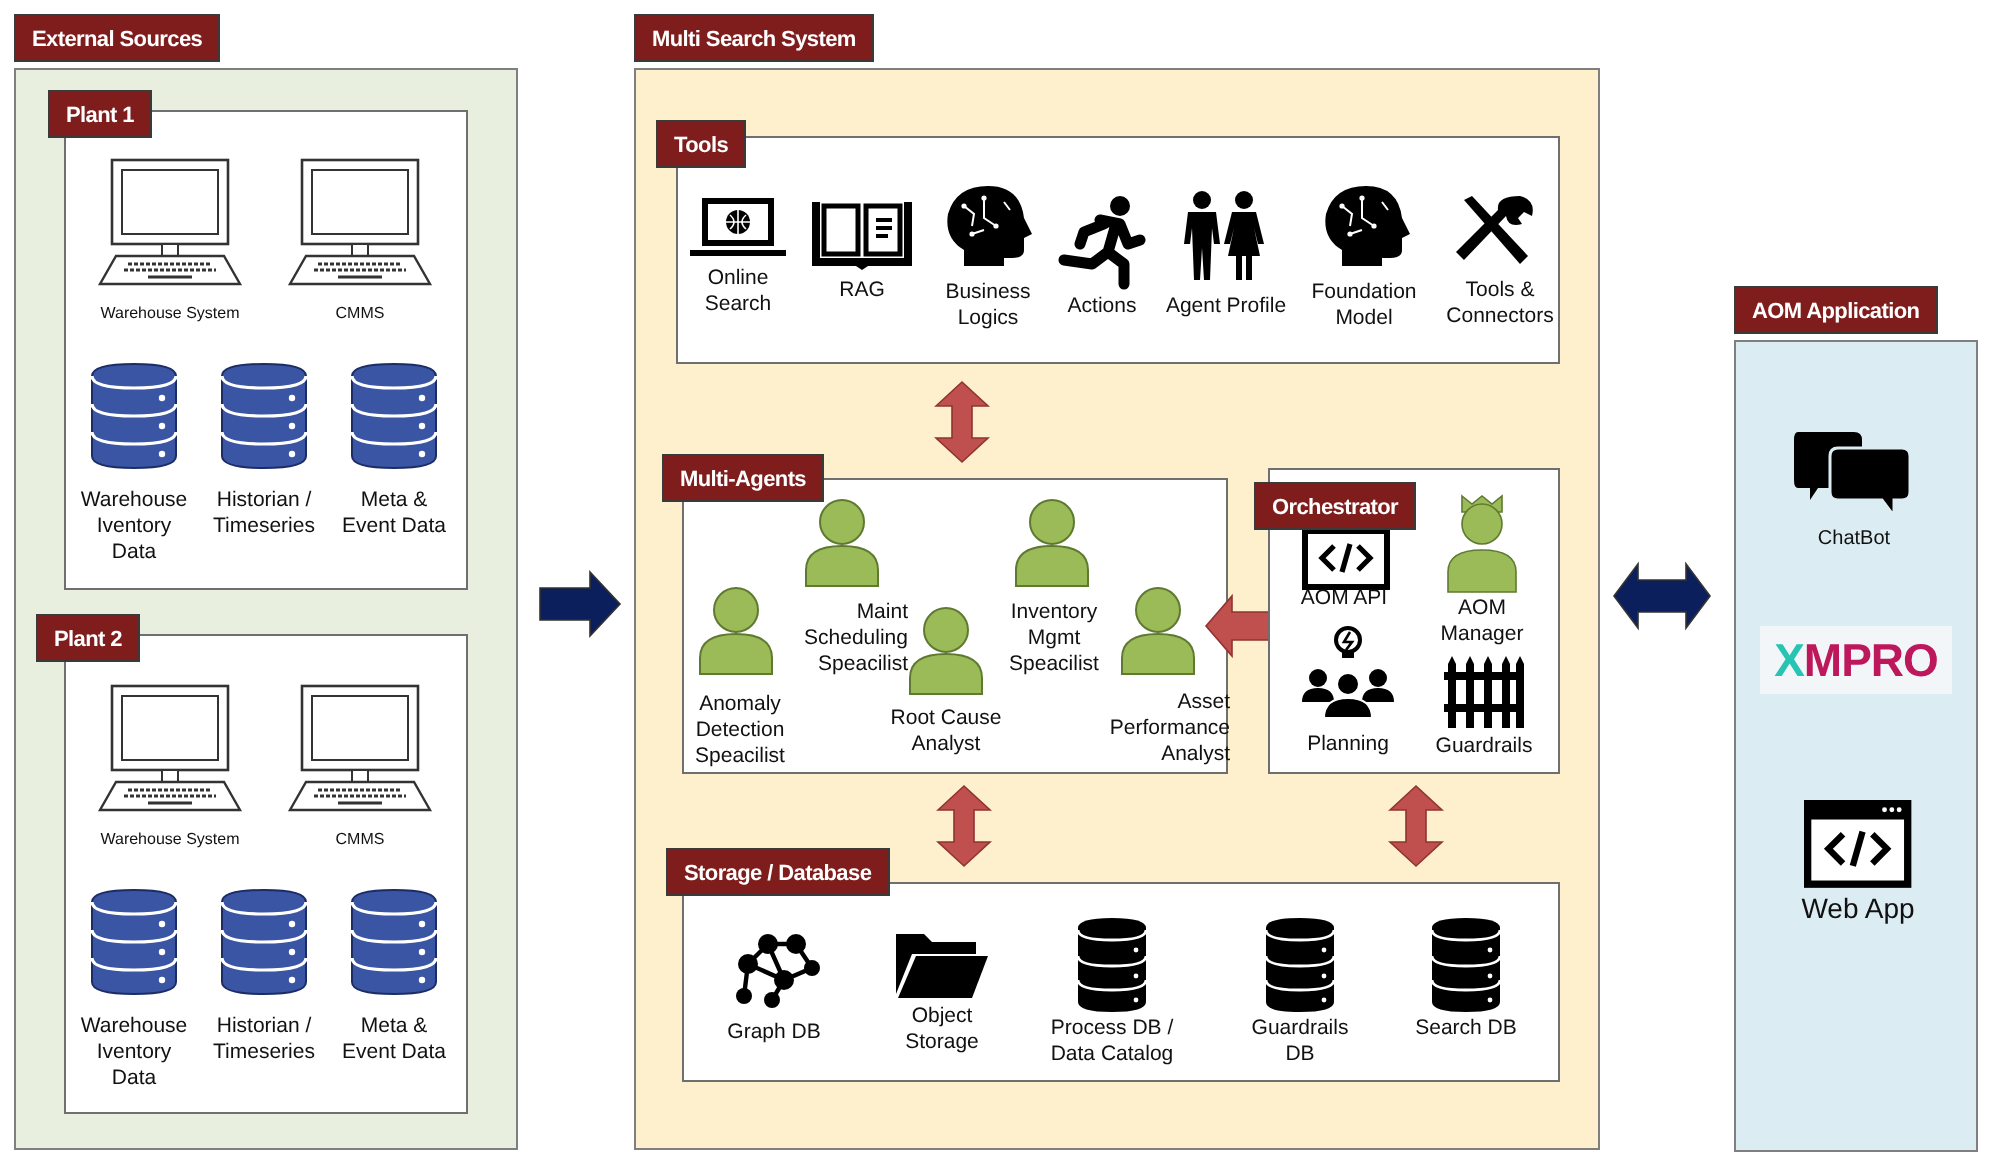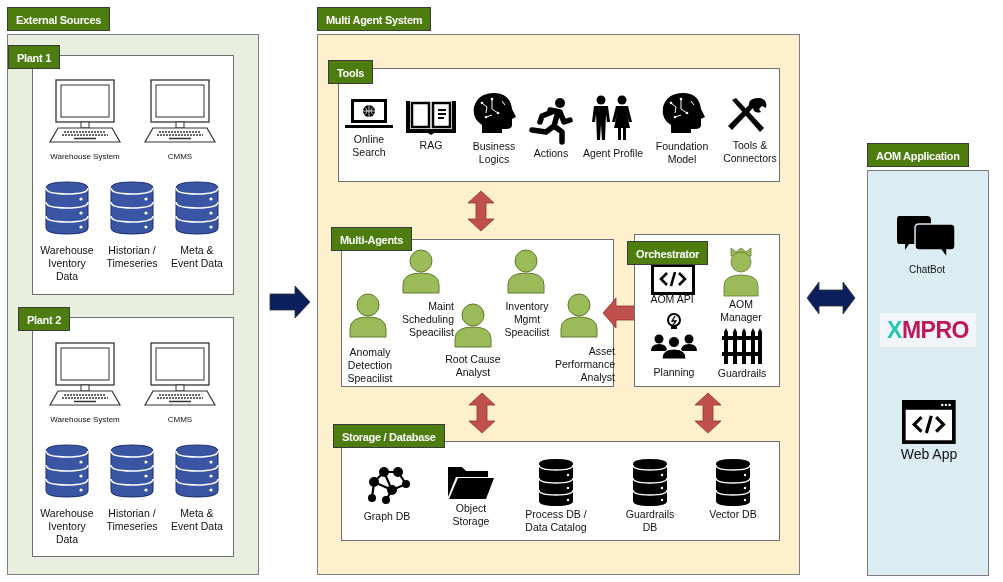--- a/index.html
+++ b/index.html
@@ -1,19 +1,19 @@
 <!DOCTYPE html>
 <html><head>
 <meta charset="utf-8">
 <style>
   * { box-sizing: border-box; margin: 0; padding: 0; }
   body { width: 1003px; height: 582px; background: #ffffff; position: relative; overflow: hidden;
          font-family: "Liberation Sans", sans-serif; color: #111; }
   .abs { position: absolute; }
-  .tag { position: absolute; background: #4d7c0f; color: #fff; font-weight: bold; font-size: 11px;
+  .tag { position: absolute; background: #7f1d1d; color: #fff; font-weight: bold; font-size: 11px;
          padding: 0 8px; height: 24px; line-height: 24px; border: 1px solid #3a3a3a; white-space: nowrap; z-index: 3;
          letter-spacing: -0.3px; }
   .panel { position: absolute; border: 1.5px solid #7f7f7f; }
   .white { background: #ffffff; border: 1.5px solid #6f6f6f; position: absolute; }
   .lbl { position: absolute; text-align: center; font-size: 10.5px; line-height: 13px; white-space: pre-line; }
   .lbl-sm { position: absolute; text-align: center; font-size: 8px; line-height: 10px; white-space: nowrap; }
   svg { position: absolute; overflow: visible; }
 </style>
 </head>
 <body>
@@ -69,21 +69,21 @@
     </g>
     <g id="redvarrow">
       <path d="M0 12 L13 0 L26 12 L18 12 L18 28 L26 28 L13 40 L0 28 L8 28 L8 12 Z" fill="#c0504d" stroke="#8f3431" stroke-width="0.8"></path>
     </g>
   </defs>
 </svg>
 
 <div class="tag" style="left:7px;top:7px;">External Sources</div>
 <div class="panel" style="left:7px;top:34px;width:252px;height:541px;background:#e9efdf;"></div>
 
-<div class="tag" style="left:8px;top:45px;">Plant 1</div>
+<div class="tag" style="left:24px;top:45px;">Plant 1</div>
 <div class="white" style="left:32px;top:55px;width:202px;height:240px;"></div>
 <svg style="left:50px;top:80px;" width="70" height="62">
     <use href="#computer"></use>
   </svg>
 <svg style="left:145px;top:80px;" width="70" height="62">
     <use href="#computer"></use>
   </svg>
 <div class="lbl-sm" style="left:40px;top:152px;width:90px;">Warehouse System</div>
 <div class="lbl-sm" style="left:135px;top:152px;width:90px;">CMMS</div>
 <svg style="left:46px;top:182px;" width="42" height="52">
@@ -127,21 +127,21 @@
 Data</div>
 <div class="lbl" style="left:97px;top:507px;width:70px;">Historian /
 Timeseries</div>
 <div class="lbl" style="left:162px;top:507px;width:70px;">Meta &amp;
 Event Data</div>
 
 <svg style="left:269px;top:285px;" width="42" height="34">
   <path d="M1 9 L26 9 L26 1 L41 17 L26 33 L26 25 L1 25 Z" fill="#0b1f5c" stroke="#333" stroke-width="0.8"></path>
 </svg>
 
-<div class="tag" style="left:317px;top:7px;">Multi Agent System</div>
+<div class="tag" style="left:317px;top:7px;">Multi Search System</div>
 <div class="panel" style="left:317px;top:34px;width:483px;height:541px;background:#fff0cd;"></div>
 
 <div class="tag" style="left:328px;top:60px;">Tools</div>
 <div class="white" style="left:338px;top:68px;width:442px;height:114px;"></div>
 
 <svg style="left:345px;top:99px;" width="48" height="32">
   <rect x="6" y="0" width="36" height="24" fill="#000"></rect>
   <rect x="9" y="3" width="30" height="18" fill="#fff"></rect>
   <circle cx="24" cy="12" r="6" fill="#000"></circle>
   <path d="M18 12 L30 12 M24 6 L24 18 M20 8.5 Q24 12 20 15.5 M28 8.5 Q24 12 28 15.5" stroke="#fff" stroke-width="0.8" fill="none"></path>
@@ -310,21 +310,21 @@
 
 <svg style="left:633px;top:459px;" width="34" height="47">
     <use href="#dbblack"></use>
   </svg>
 <div class="lbl" style="left:615px;top:508px;width:70px;">Guardrails
 DB</div>
 
 <svg style="left:716px;top:459px;" width="34" height="47">
     <use href="#dbblack"></use>
   </svg>
-<div class="lbl" style="left:698px;top:508px;width:70px;">Vector DB</div>
+<div class="lbl" style="left:698px;top:508px;width:70px;">Search DB</div>
 
 <svg style="left:807px;top:280px;" width="48" height="36">
   <path d="M0 18 L12 2 L12 10 L36 10 L36 2 L48 18 L36 34 L36 26 L12 26 L12 34 Z" fill="#0b1f5c" stroke="#333" stroke-width="0.8"></path>
 </svg>
 
 <div class="tag" style="left:867px;top:143px;">AOM Application</div>
 <div class="panel" style="left:867px;top:170px;width:122px;height:406px;background:#dbecf3;"></div>
 
 <svg style="left:897px;top:216px;" width="58" height="42">
   <path d="M2 0 L30 0 Q34 0 34 4 L34 24 Q34 28 30 28 L12 28 L8 34 L8 28 L2 28 Q0 28 0 24 L0 4 Q0 0 2 0 Z" fill="#000"></path>

